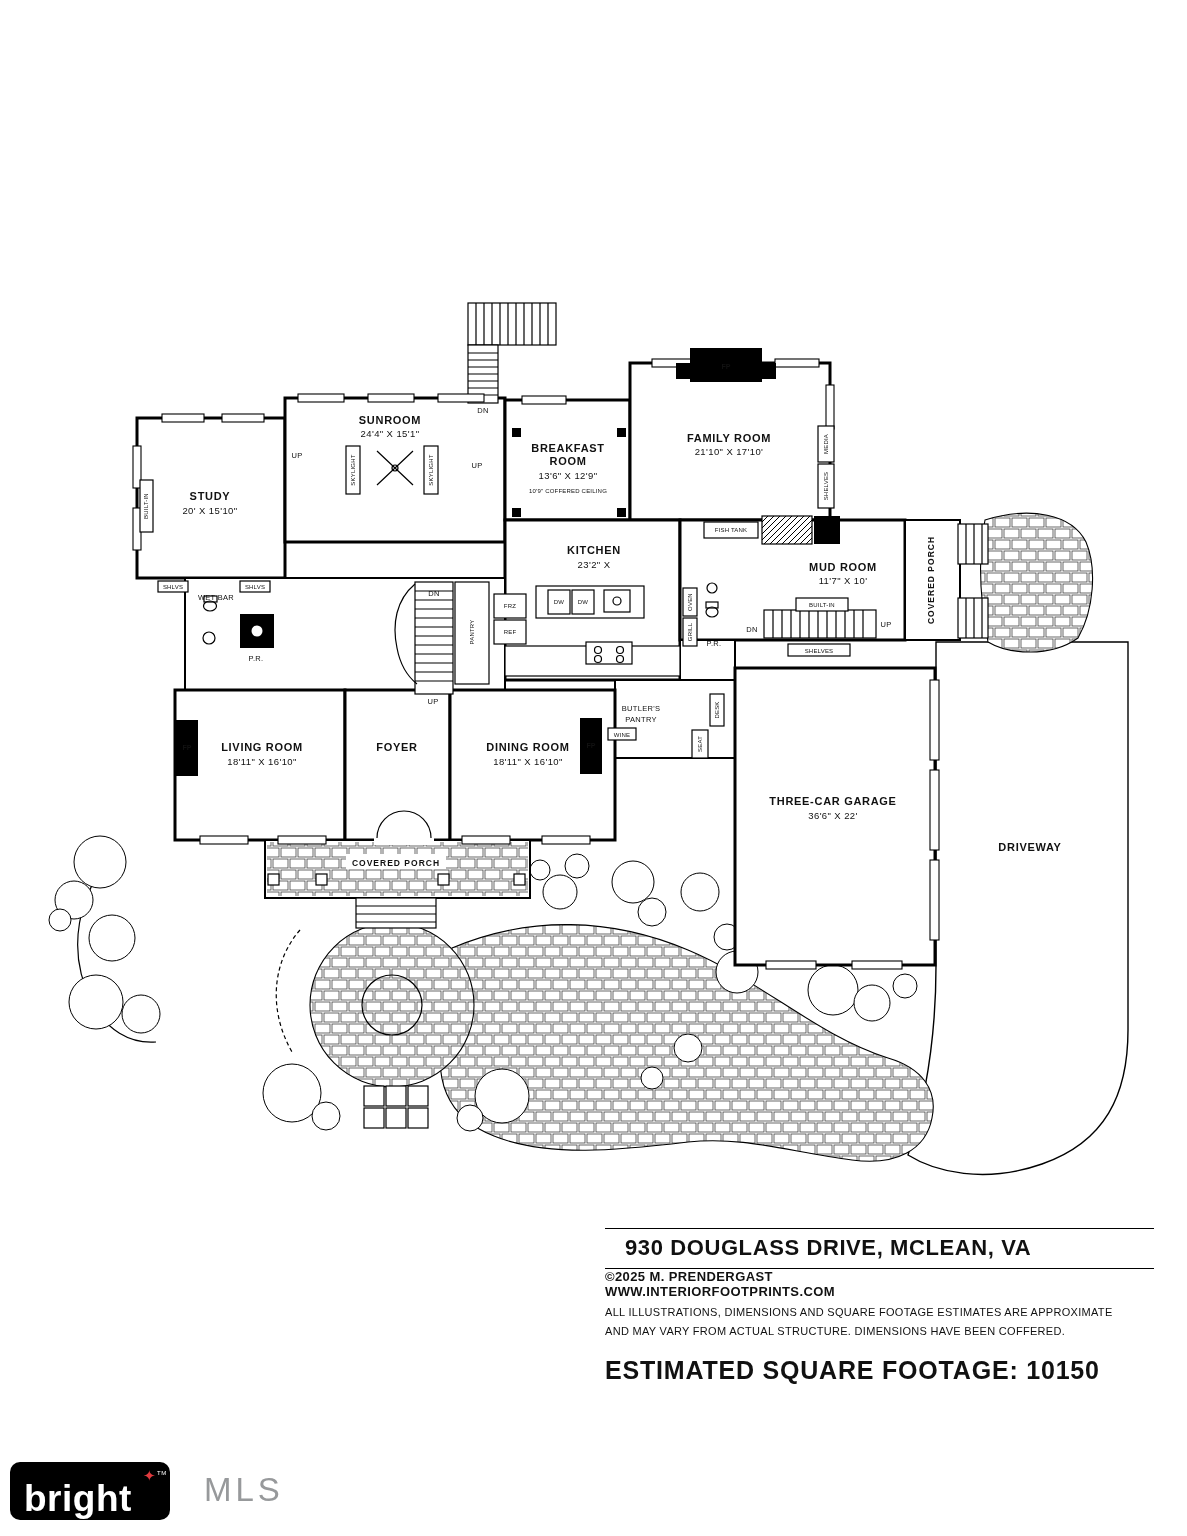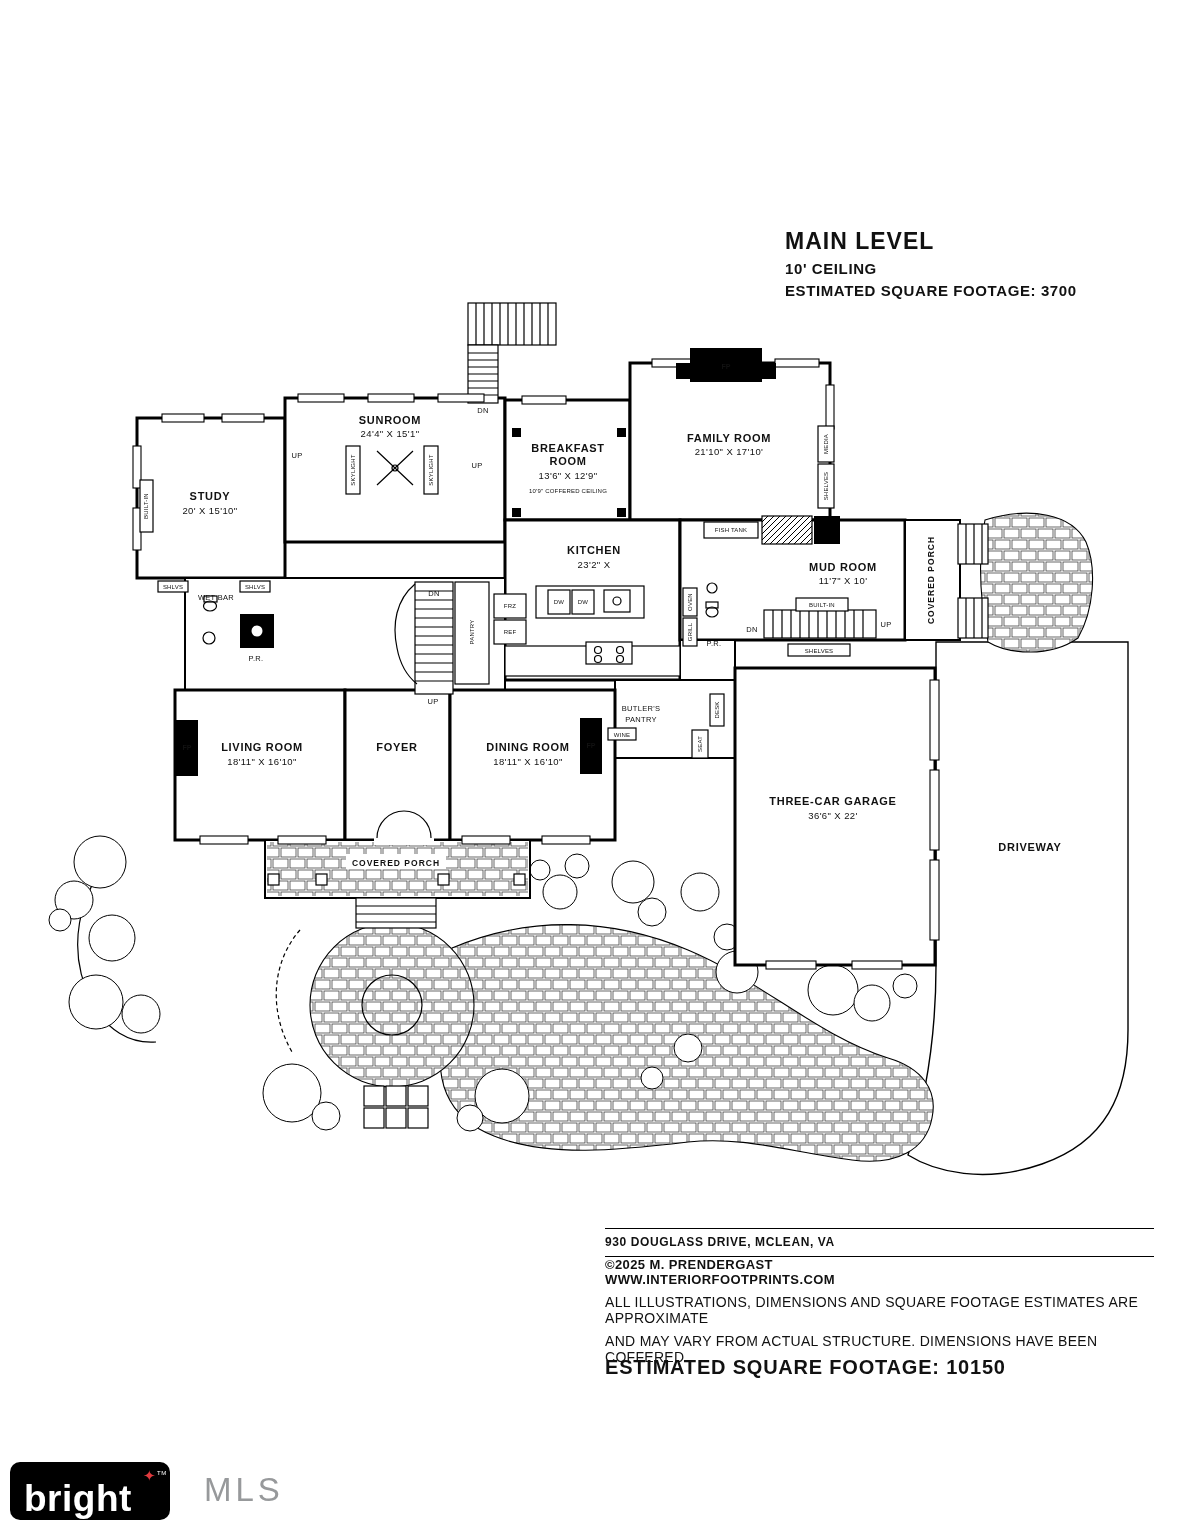--- a/index.html
+++ b/index.html
@@ -25,24 +25,24 @@
   .thin { fill:none; stroke:#000; stroke-width:1.2; }
   .thin2{ fill:#fff; stroke:#000; stroke-width:1.2; }
   .blk  { fill:#000; stroke:none; }
   .win  { fill:#fff; stroke:#000; stroke-width:1.1; }
   .tree { fill:#fff; stroke:#000; stroke-width:1; }
   .pav  { fill:url(#pavers); stroke:#000; stroke-width:1.1; }
 
   
   .footer { position:absolute; left:605px; top:1228px; width:549px; color:#111; }
   .f-rule { border-top:1.6px solid #000; }
-  .f-address { font-size:12px; font-weight:bold; letter-spacing:.6px; padding:6px 0 7px 0; }
+  .f-address { font-size:22px; font-weight:bold; letter-spacing:.6px; padding:6px 0 7px 0;margin-left:20px; }
   .f-copy, .f-web { font-size:13px; font-weight:bold; letter-spacing:.4px; }
-  .f-disc { font-size:14px; letter-spacing:.3px; margin-top:7px; }
-  .f-total { position:absolute; left:605px; top:1356px; font-size:20px; font-weight:bold; letter-spacing:.8px; color:#111;text-align:center; }
+  .f-disc { font-size:11px; letter-spacing:.3px; margin-top:7px; }
+  .f-total { position:absolute; left:605px; top:1356px; font-size:25px; font-weight:bold; letter-spacing:.8px; color:#111;text-align:center; }
 
   
   .logo { position:absolute; left:10px; top:1462px; height:60px; }
   .logo-box { position:absolute; left:0; top:0; width:160px; height:58px; background:#000; border-radius:10px; }
   .logo-brand { position:absolute; left:14px; top:7px; color:#fff; font-size:37px; font-weight:bold; letter-spacing:.5px;margin-top:9px; }
   .logo-star { position:absolute; left:133px; top:5px; color:#e03a3e; font-size:15px; }
   .logo-tm { position:absolute; left:147px; top:8px; color:#fff; font-size:6px; letter-spacing:.5px; }
   .logo-mls { position:absolute; left:194px; top:9px; color:#97999b; font-size:33px; letter-spacing:4px; font-weight:normal; }
 </style>
 </head>
@@ -366,25 +366,20 @@
     <rect x="346" y="854" width="100" height="15" fill="#fff"></rect>
     <text class="vert" x="396" y="866">COVERED PORCH</text>
 
     <text class="rm" x="833" y="805">THREE-CAR GARAGE</text>
     <text class="dim" x="833" y="819">36'6" X 22'</text>
 
     <text class="rm" x="1030" y="851">DRIVEWAY</text>
   </g>
 </svg>
 
-  <div class="header">
-    <div class="h-title">MAIN LEVEL</div>
-    <div class="h-sub">10' CEILING</div>
-    <div class="h-sub">ESTIMATED SQUARE FOOTAGE: 3700</div>
-  </div>
 
   <div class="footer">
     <div class="f-rule"></div>
     <div class="f-address">930 DOUGLASS DRIVE, MCLEAN, VA</div>
     <div class="f-rule"></div>
     <div class="f-copy">©2025 M. PRENDERGAST</div>
     <div class="f-web">WWW.INTERIORFOOTPRINTS.COM</div>
     <div class="f-disc">ALL ILLUSTRATIONS, DIMENSIONS AND SQUARE FOOTAGE ESTIMATES ARE APPROXIMATE</div>
     <div class="f-disc">AND MAY VARY FROM ACTUAL STRUCTURE. DIMENSIONS HAVE BEEN COFFERED.</div>
   </div>

